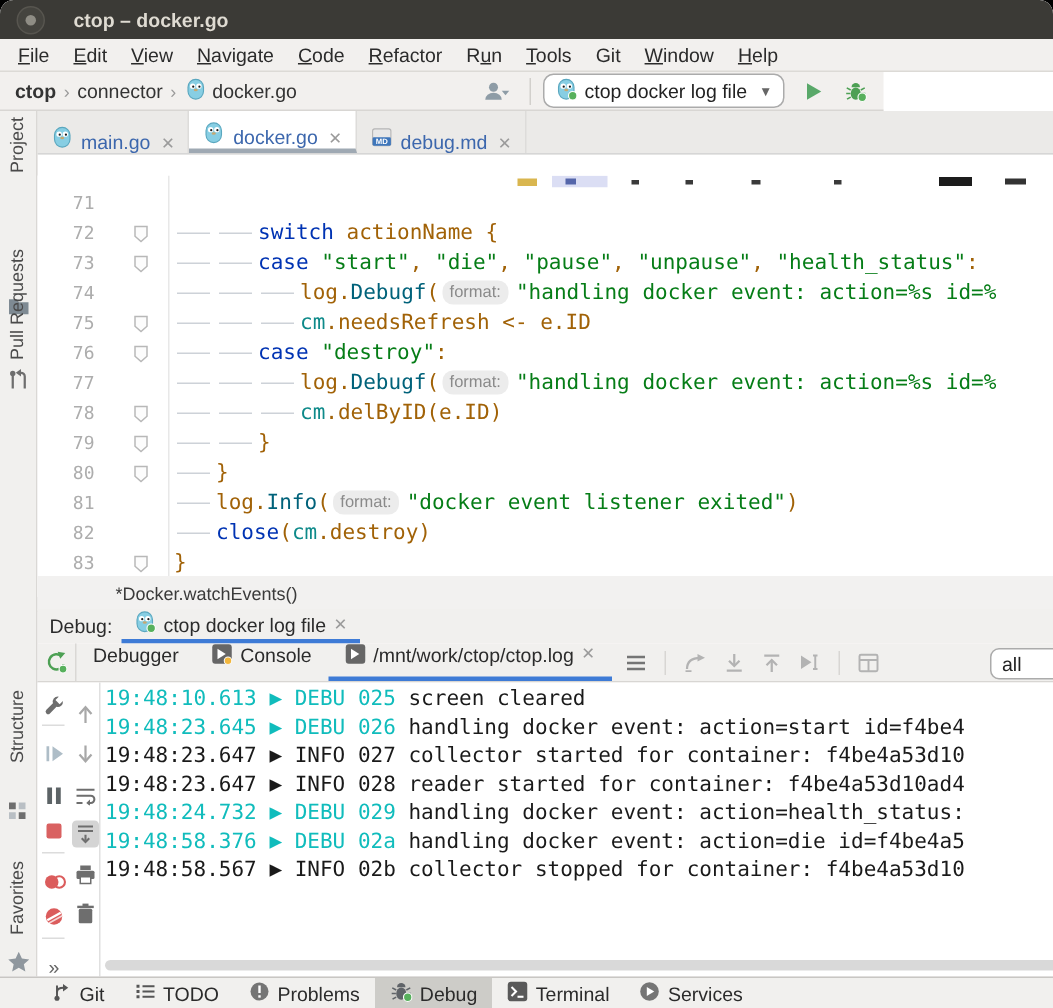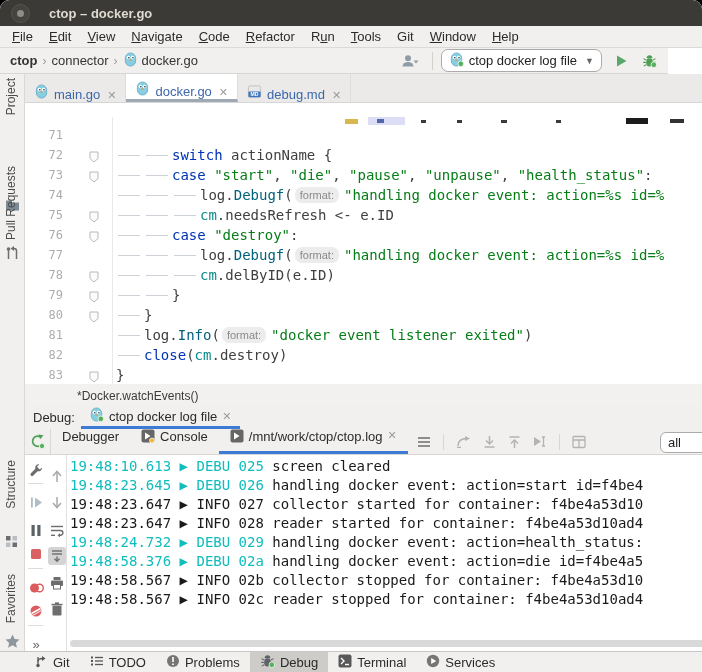--- a/index.html
+++ b/index.html
@@ -12,21 +12,21 @@
           margin-left:11px;display:flex;align-items:center;justify-content:center;}
   .winbtn i{display:block;width:7px;height:7px;border-radius:50%;background:#8F8D85;}
   .wintitle{color:#DFDBD2;font-size:13px;font-weight:bold;margin-left:19px;}
   
   .menubar{position:absolute;left:0;top:26px;width:702px;height:22px;background:#F2F0EE;
            display:flex;align-items:center;padding-left:4px;box-sizing:border-box;
            border-bottom:1px solid #DCDAD6;}
   .menu-item{font-size:13px;color:#2B2B2B;padding:0 8px;cursor:default;}
   .mn{text-decoration:underline;}
   
-  .toolbar{position:absolute;left:0;top:48px;width:668px;height:26px;background:#F2F0EE;
+  .toolbar{position:absolute;left:0;top:48px;width:589px;height:26px;background:#F2F0EE;
            display:flex;align-items:center;border-bottom:1px solid #D8D6D3;box-sizing:border-box;}
   .crumbs{display:flex;align-items:center;margin-left:10px;font-size:13px;color:#333;}
   .crumb-sep{color:#9A9A9A;padding:0 5px;font-size:12px;}
   .crumb-first{font-weight:bold;}
   .crumb-item{display:flex;align-items:center;gap:4px;}
   .tb-right{margin-left:auto;display:flex;align-items:center;margin-right:6px;}
   .tb-divider{width:1px;height:18px;background:#D2D0CC;margin:0 8px;}
   .runcombo{display:flex;align-items:center;gap:5px;height:21px;background:#fff;
             border:1px solid #ABABAB;border-radius:7px;padding:0 7px;font-size:13px;color:#222;}
   .runcombo .caret{font-size:9px;color:#666;margin-left:3px;}
@@ -54,21 +54,21 @@
   .foldcol{width:49px;position:relative;flex:none;height:20px;}
   .foldcol .fm{position:absolute;left:26px;top:4px;}
   .codeline{font:14px/20px "DejaVu Sans Mono",monospace;white-space:pre;color:#000;
             display:flex;align-items:center;padding-left:4px;}
   .tab-ws{display:inline-block;width:28px;height:20px;position:relative;flex:none;}
   .tab-ws:after{content:"";position:absolute;left:2px;top:10px;width:22px;height:1px;background:#CDD2D8;}
   .tk-kw{color:#0033B3;}
   .tk-st{color:#067D17;}
   .tk-fn{color:#00627A;}
   .tk-va{color:#0E8A8A;}
-  .tk-tx{color:#404040;}
+  .tk-tx{color:#a16207;}
   .tk-hint{display:inline-block;font:11px/14px "Liberation Sans",sans-serif;color:#8A8A8A;
            background:#ECECEC;border-radius:7px;padding:1px 5px;margin:0 5px 0 2px;}
   
   .crumbbar{position:absolute;left:25px;top:384px;width:677px;height:24px;background:#F2F1F0;
             border-bottom:1px solid #D8D6D3;box-sizing:border-box;display:flex;align-items:center;
             font-size:12px;color:#3A3A3A;padding-left:52px;}
   
   .dbghead{position:absolute;left:25px;top:406px;width:677px;height:23px;background:#F1F0EE;
            display:flex;align-items:stretch;font-size:13px;color:#2B2B2B;}
   .dbghead .lbl{display:flex;align-items:center;padding:0 6px 0 8px;}
@@ -588,21 +588,20 @@
       </div>
     <div class="ccolsep"></div>
     <div class="logarea" id="logarea">
         <div class="logrow"><span class="lg-c">19:48:10.613</span><span class="lg-c"> ▶ </span><span class="lg-c">DEBU 025</span><span> screen cleared</span></div>
         <div class="logrow"><span class="lg-c">19:48:23.645</span><span class="lg-c"> ▶ </span><span class="lg-c">DEBU 026</span><span> handling docker event: action=start id=f4be4</span></div>
         <div class="logrow"><span class="lg-k">19:48:23.647</span><span class="lg-k"> ▶ </span><span class="lg-k">INFO 027</span><span> collector started for container: f4be4a53d10</span></div>
         <div class="logrow"><span class="lg-k">19:48:23.647</span><span class="lg-k"> ▶ </span><span class="lg-k">INFO 028</span><span> reader started for container: f4be4a53d10ad4</span></div>
         <div class="logrow"><span class="lg-c">19:48:24.732</span><span class="lg-c"> ▶ </span><span class="lg-c">DEBU 029</span><span> handling docker event: action=health_status:</span></div>
         <div class="logrow"><span class="lg-c">19:48:58.376</span><span class="lg-c"> ▶ </span><span class="lg-c">DEBU 02a</span><span> handling docker event: action=die id=f4be4a5</span></div>
         <div class="logrow"><span class="lg-k">19:48:58.567</span><span class="lg-k"> ▶ </span><span class="lg-k">INFO 02b</span><span> collector stopped for container: f4be4a53d10</span></div>
-        <div class="logrow"><span class="lg-k">19:48:58.567</span><span class="lg-k"> ▶ </span><span class="lg-k">INFO 02c</span><span> reader stopped for container: f4be4a53d10ad4</span></div>
       </div>
     <div class="hscroll"></div>
   </div>
 
   <div class="statusbar">
       <div class="sb-item">
         <span><svg width="14" height="14" viewBox="0 0 14 14">
             <g stroke="#555" stroke-width="1.3" fill="none">
               <path d="M4 3 V11"></path>
               <path d="M4 7.5 q0 -3 4.5 -3"></path>

